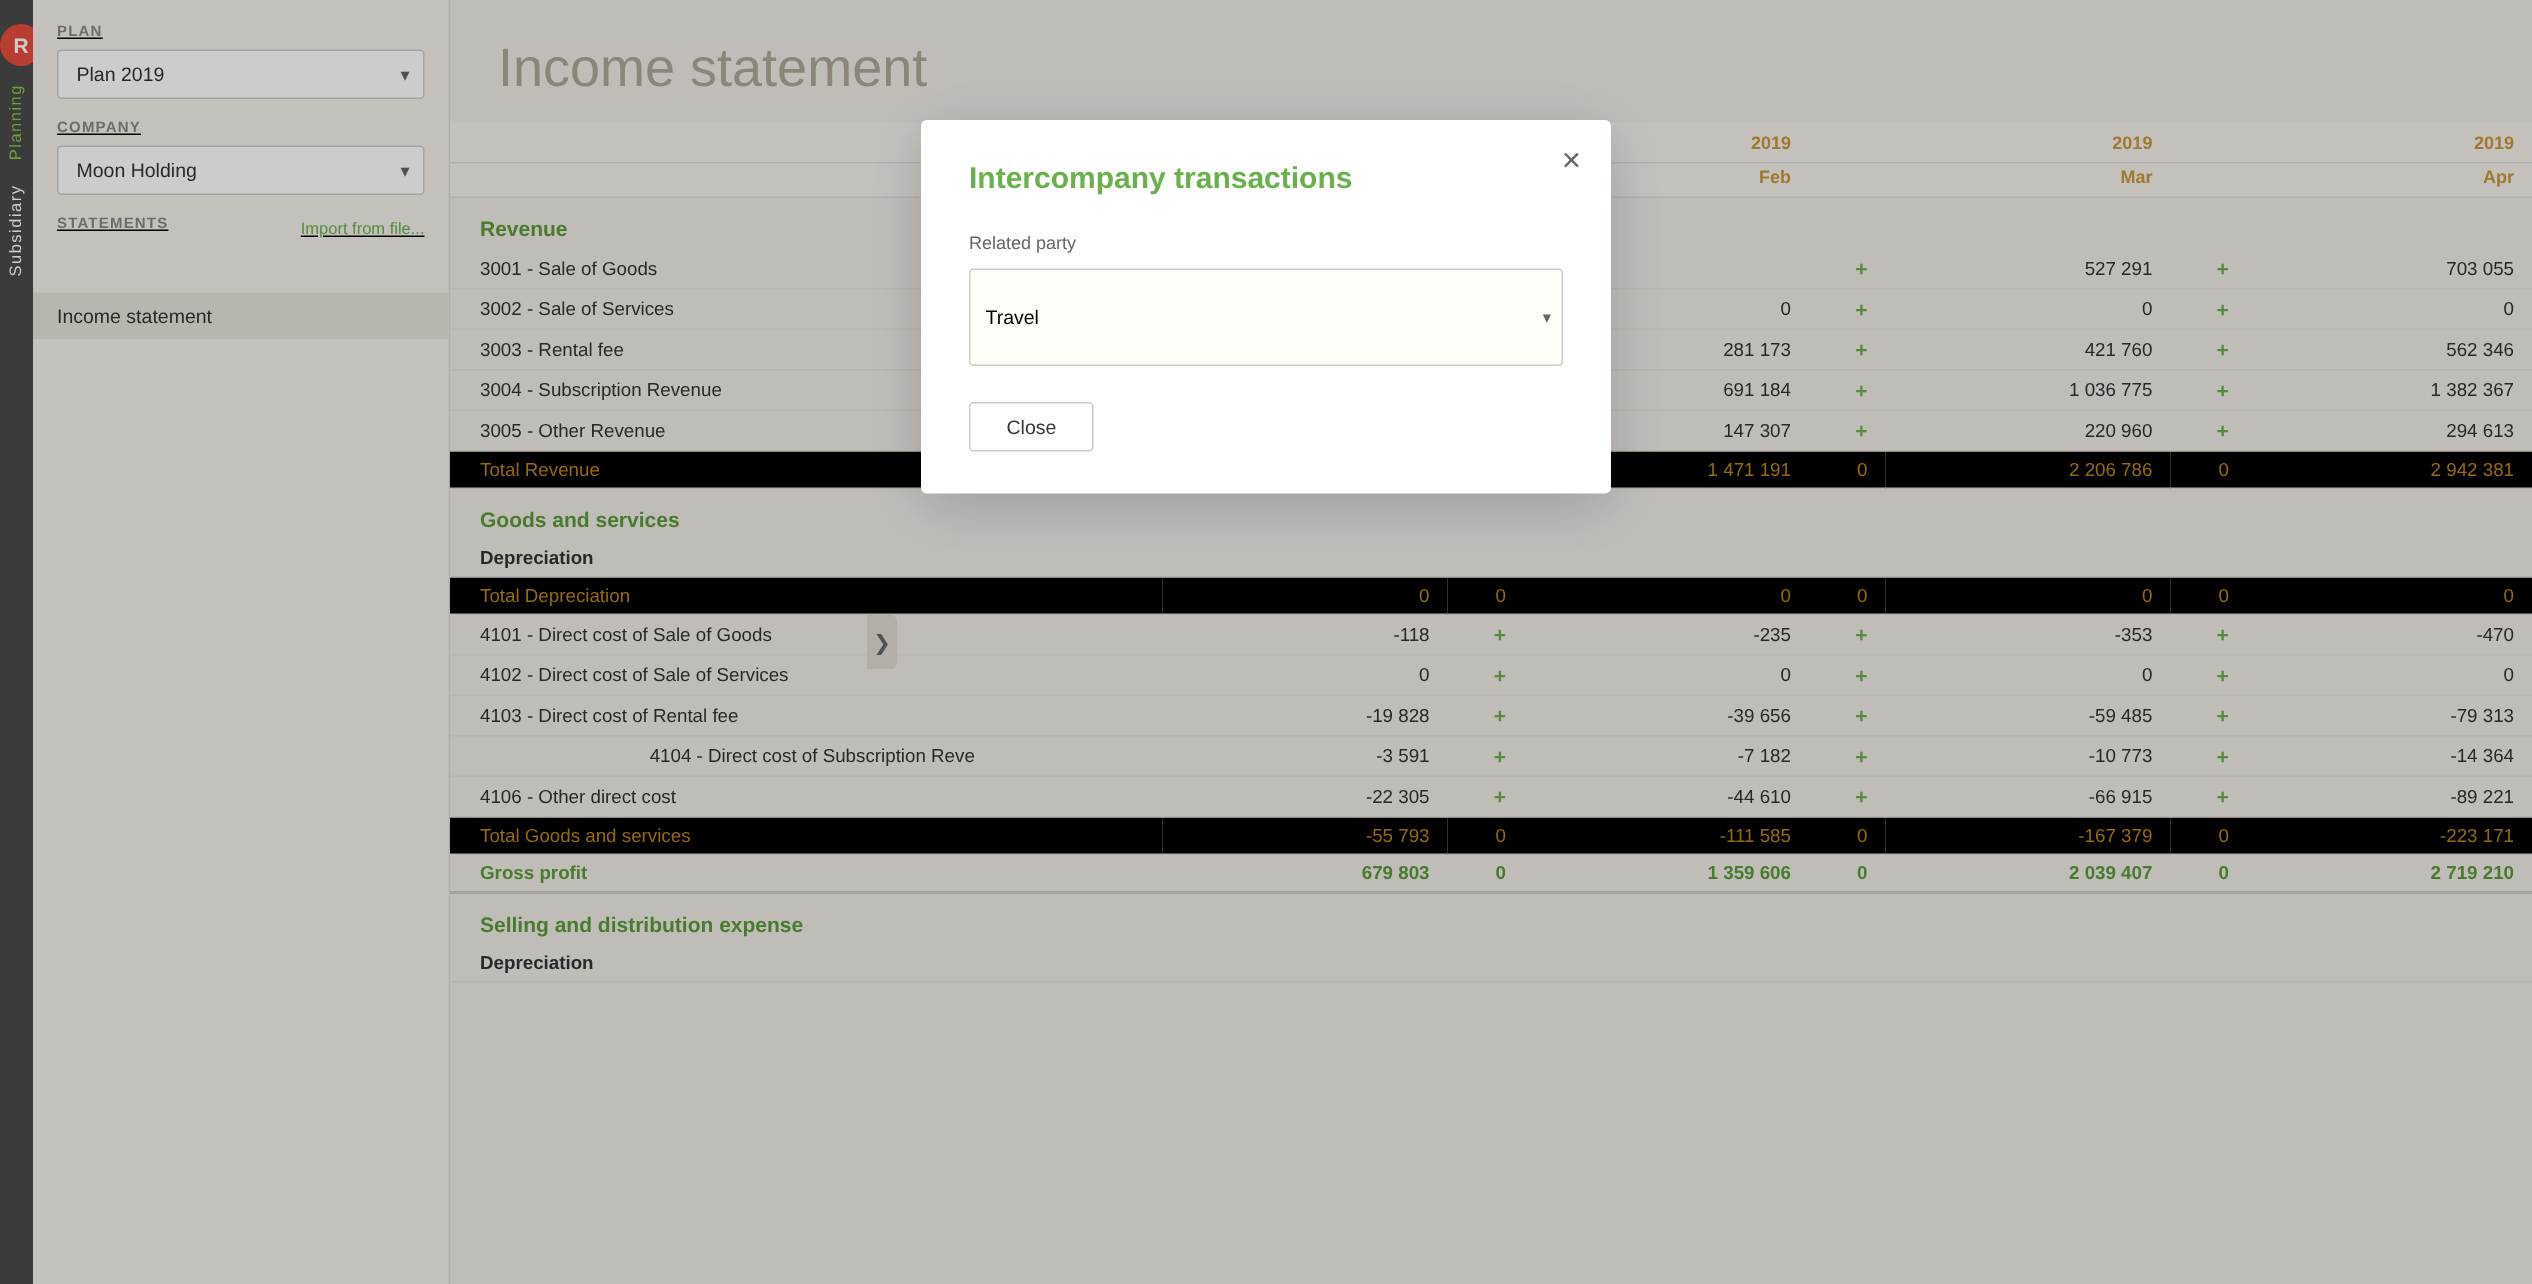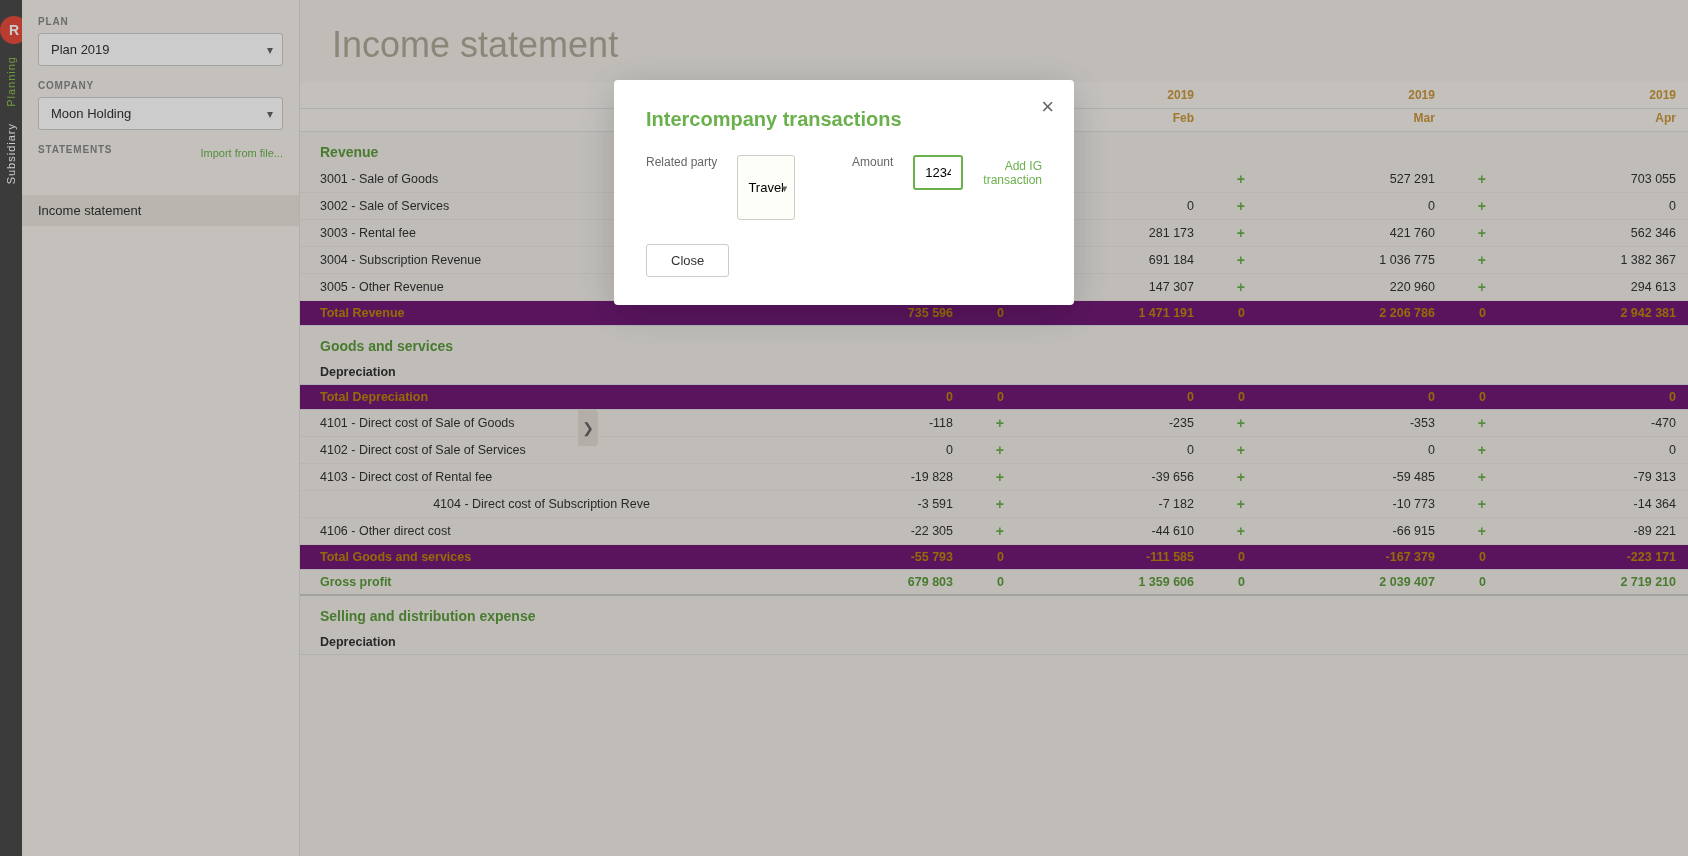--- a/index.html
+++ b/index.html
@@ -160,23 +160,23 @@
       background: transparent;
       border-bottom: none;
     }
     .subsection-row td {
       font-weight: 700;
       color: #333;
       background: #f0ede8;
       border-bottom: 1px solid #ddd;
     }
     .total-row td {
-      font-weight: 700;
+      font-weight: 400;
       color: #b8860b;
-      background: #701a75;
+      background: #000000;
       border-top: 1px solid #ddd;
       border-bottom: 1px solid #ddd;
     }
     .grand-total-row td {
       font-weight: 700;
       color: #5a9a3a;
       background: #f0ede8;
       border-top: 1px solid #ccc;
       border-bottom: 2px solid #ccc;
     }
@@ -233,21 +233,22 @@
       line-height: 1;
     }
     .modal-fields {
       display: flex;
       gap: 16px;
       margin-bottom: 8px;
       align-items: flex-start;
     }
     .modal-field {
       display: flex;
-      gap: 20px;
+      flex-direction: column;
+      gap: 10px;
     }
     .modal-field.related-party { flex: 1; }
     .modal-field.amount { flex: 1; }
     .modal-field label {
       font-size: 12px;
       color: #666;
       font-weight: 500;
     }
     .modal-field .field-select {
       width: 100%;
@@ -311,20 +312,21 @@
       justify-content: center;
       color: #fff;
       font-weight: 700;
       font-size: 14px;
       margin: 8px auto 4px;
       flex-shrink: 0;
     }
 
     .left-top-section {
       padding: 16px;
+      text-decoration: underline;
     }
     .nav-section { padding: 0; }
   </style>
 </head>
 <body>
 
 <div style="display:flex;width:1688px;height:856px;overflow:hidden;">
 
   <div class="vertical-sidebar">
     <div class="r-logo">R</div>
@@ -560,24 +562,19 @@
     <div class="modal-fields">
       <div class="modal-field related-party">
         <label>Related party</label>
         <div class="field-select-wrapper">
           <select class="field-select">
             <option>Travel</option>
           </select>
           <span class="chevron">▾</span>
         </div>
       </div>
-      <div class="modal-field amount">
-        <label>Amount</label>
-        <input class="field-input" type="text" value="12345" style="">
-        <span class="add-ig-link">Add IG transaction</span>
-      </div>
     </div>
 
     <div class="modal-actions">
       <button class="close-btn">Close</button>
     </div>
   </div>
 </div>
 
 </body></html>

